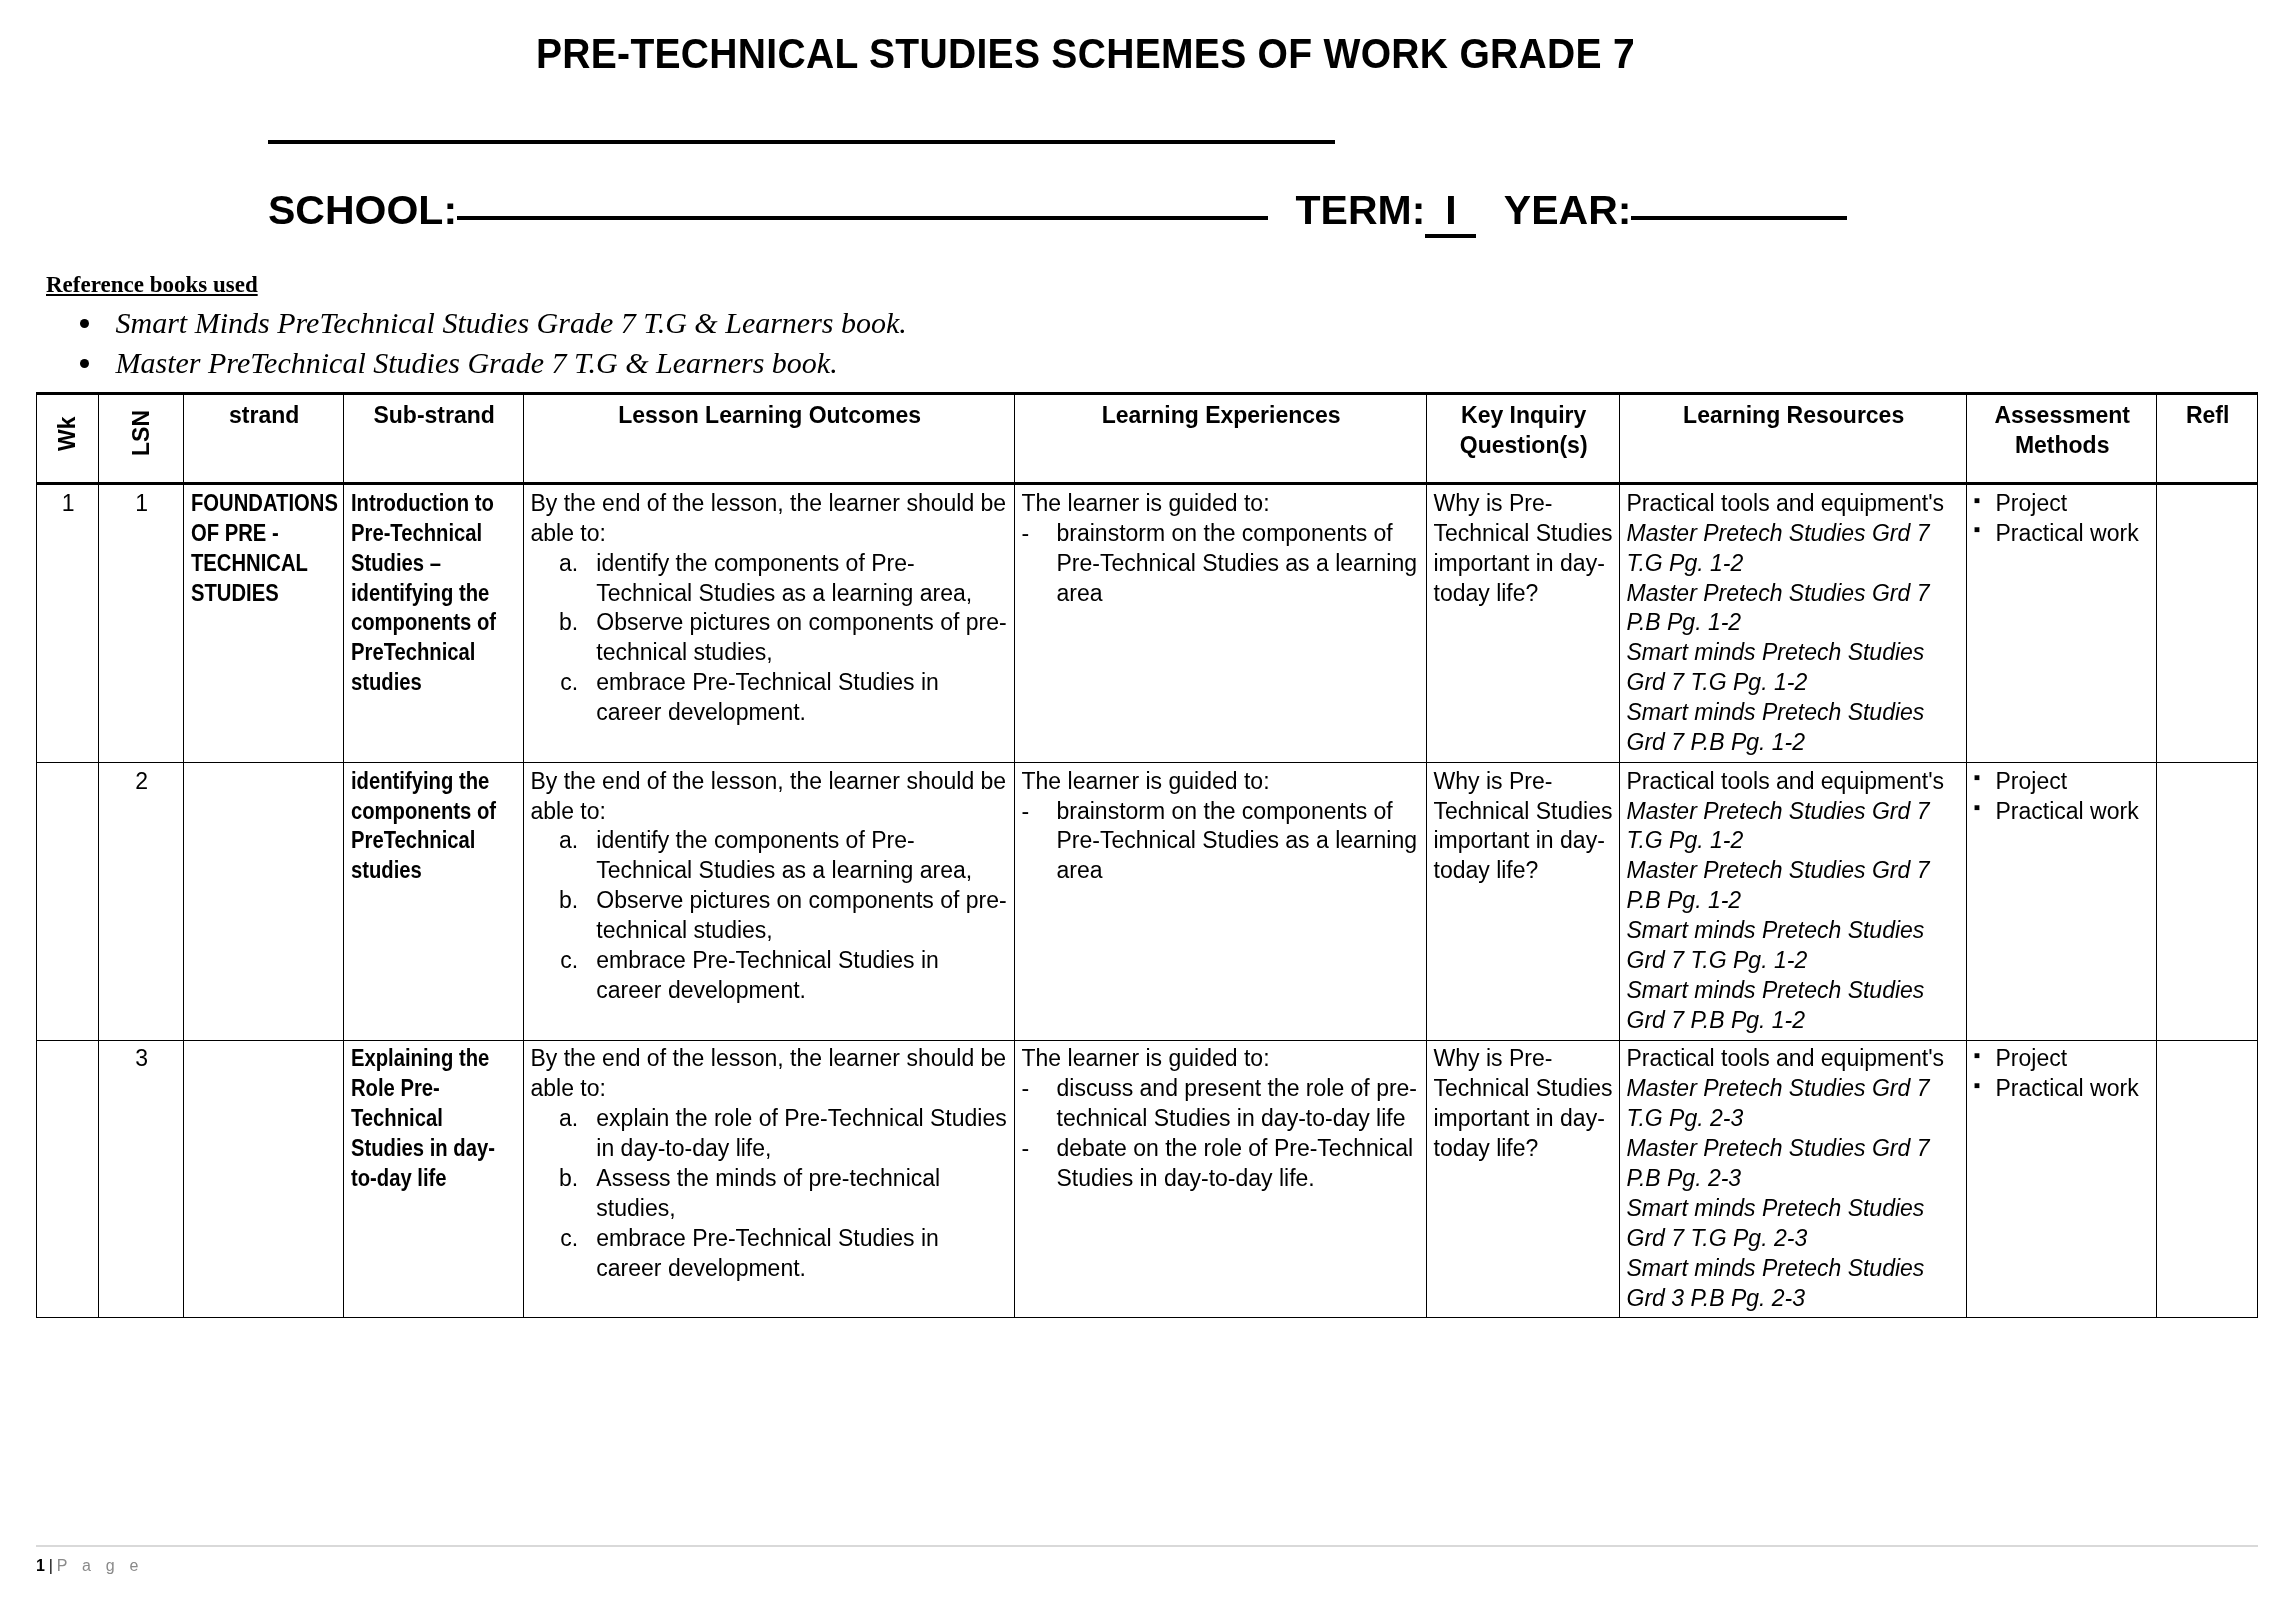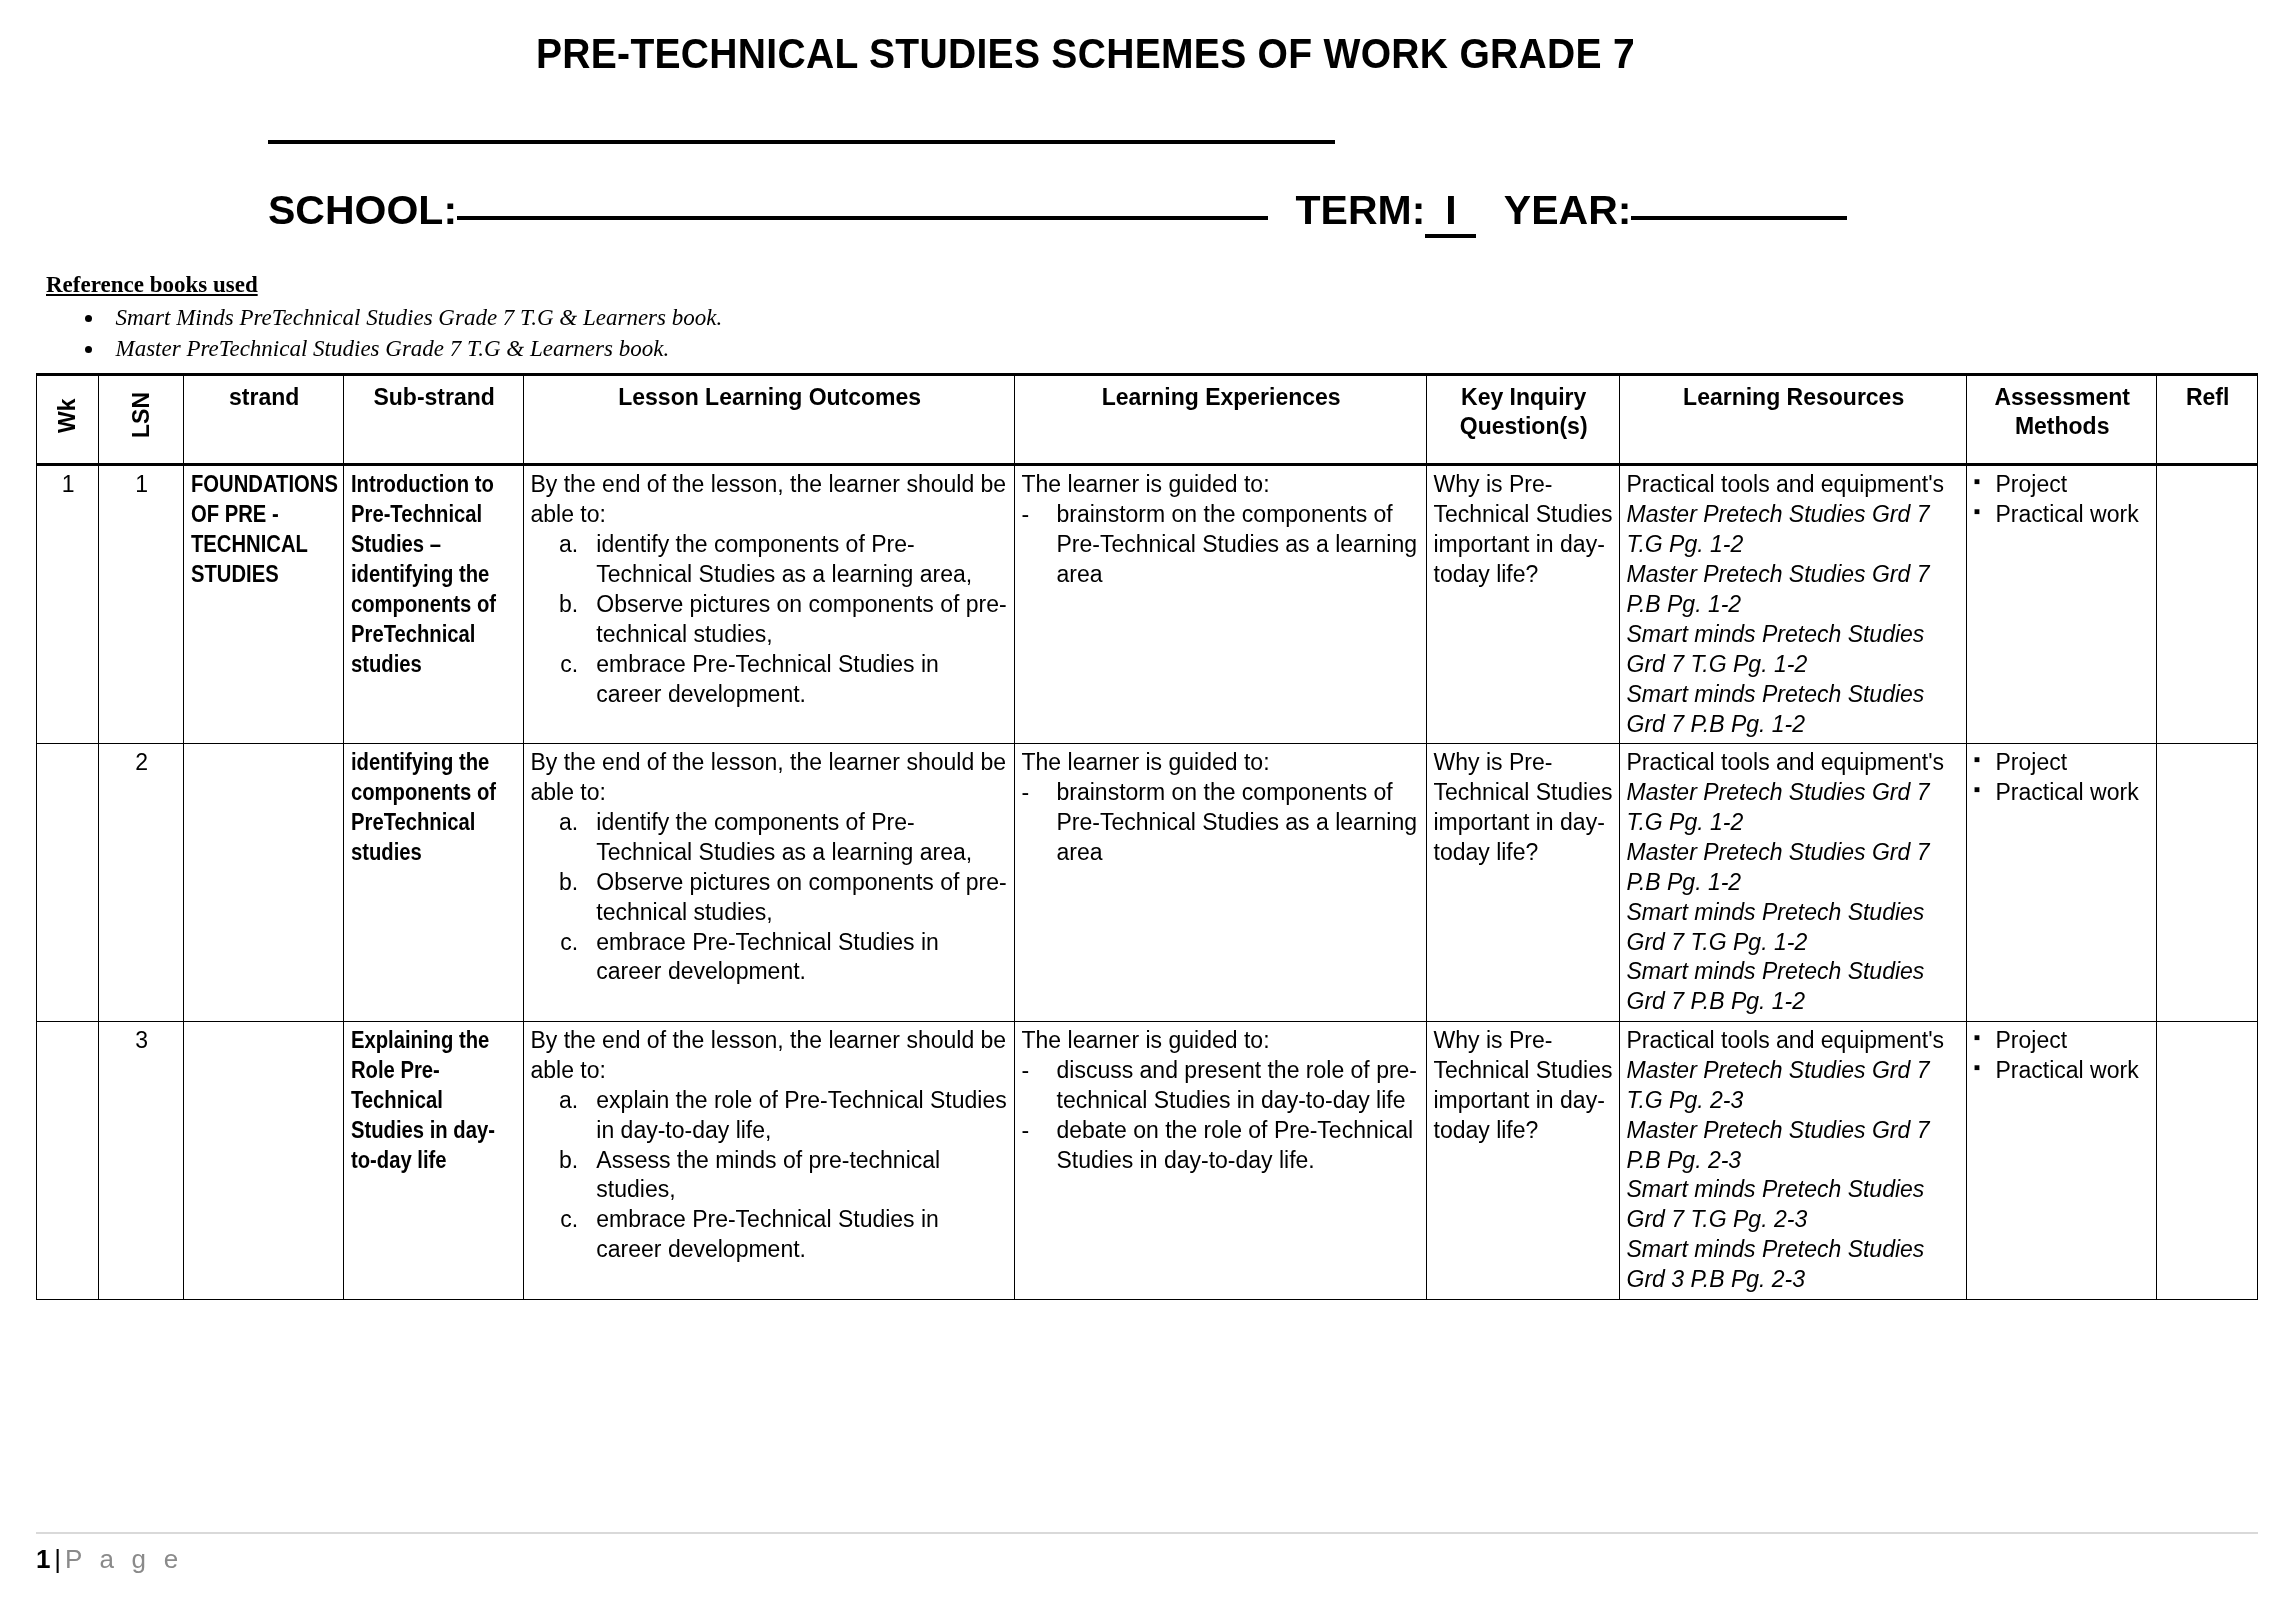--- a/index.html
+++ b/index.html
@@ -87,21 +87,21 @@
   }
   .ref-list {
     margin: 0;
     padding-left: 105px;
     padding-top: 5.2px;
     list-style: disc;
   }
   .ref-list li {
     font-family: "Liberation Serif", serif;
     font-style: italic;
-    font-size: 23px;
+    font-size: 30px;
     line-height: 1.32;
     padding-left: 10.5px;
   }
 
   
   .scheme-table {
     border-collapse: collapse;
     table-layout: fixed;
     margin-left: 36px;
     margin-top: 9.2px;
@@ -222,21 +222,21 @@
     left: 36px;
     right: 36px;
     bottom: 48px;
   }
   .footer-rule {
     border-top: 2px solid #d9d9d9;
     width: 2222px;
   }
   .footer-text {
     font-family: "Liberation Sans", sans-serif;
-    font-size: 26px;
+    font-size: 16px;
     padding-top: 10.5px;
     letter-spacing: 0px;
   }
   .pg-num { font-weight: bold; color: #000; }
   .pg-bar { font-weight: normal; color: #000; padding: 0 3.9px; }
   .pg-word { color: #8a8a8a; letter-spacing: 5.2px; }
 </style>
 </head>
 <body>
 

